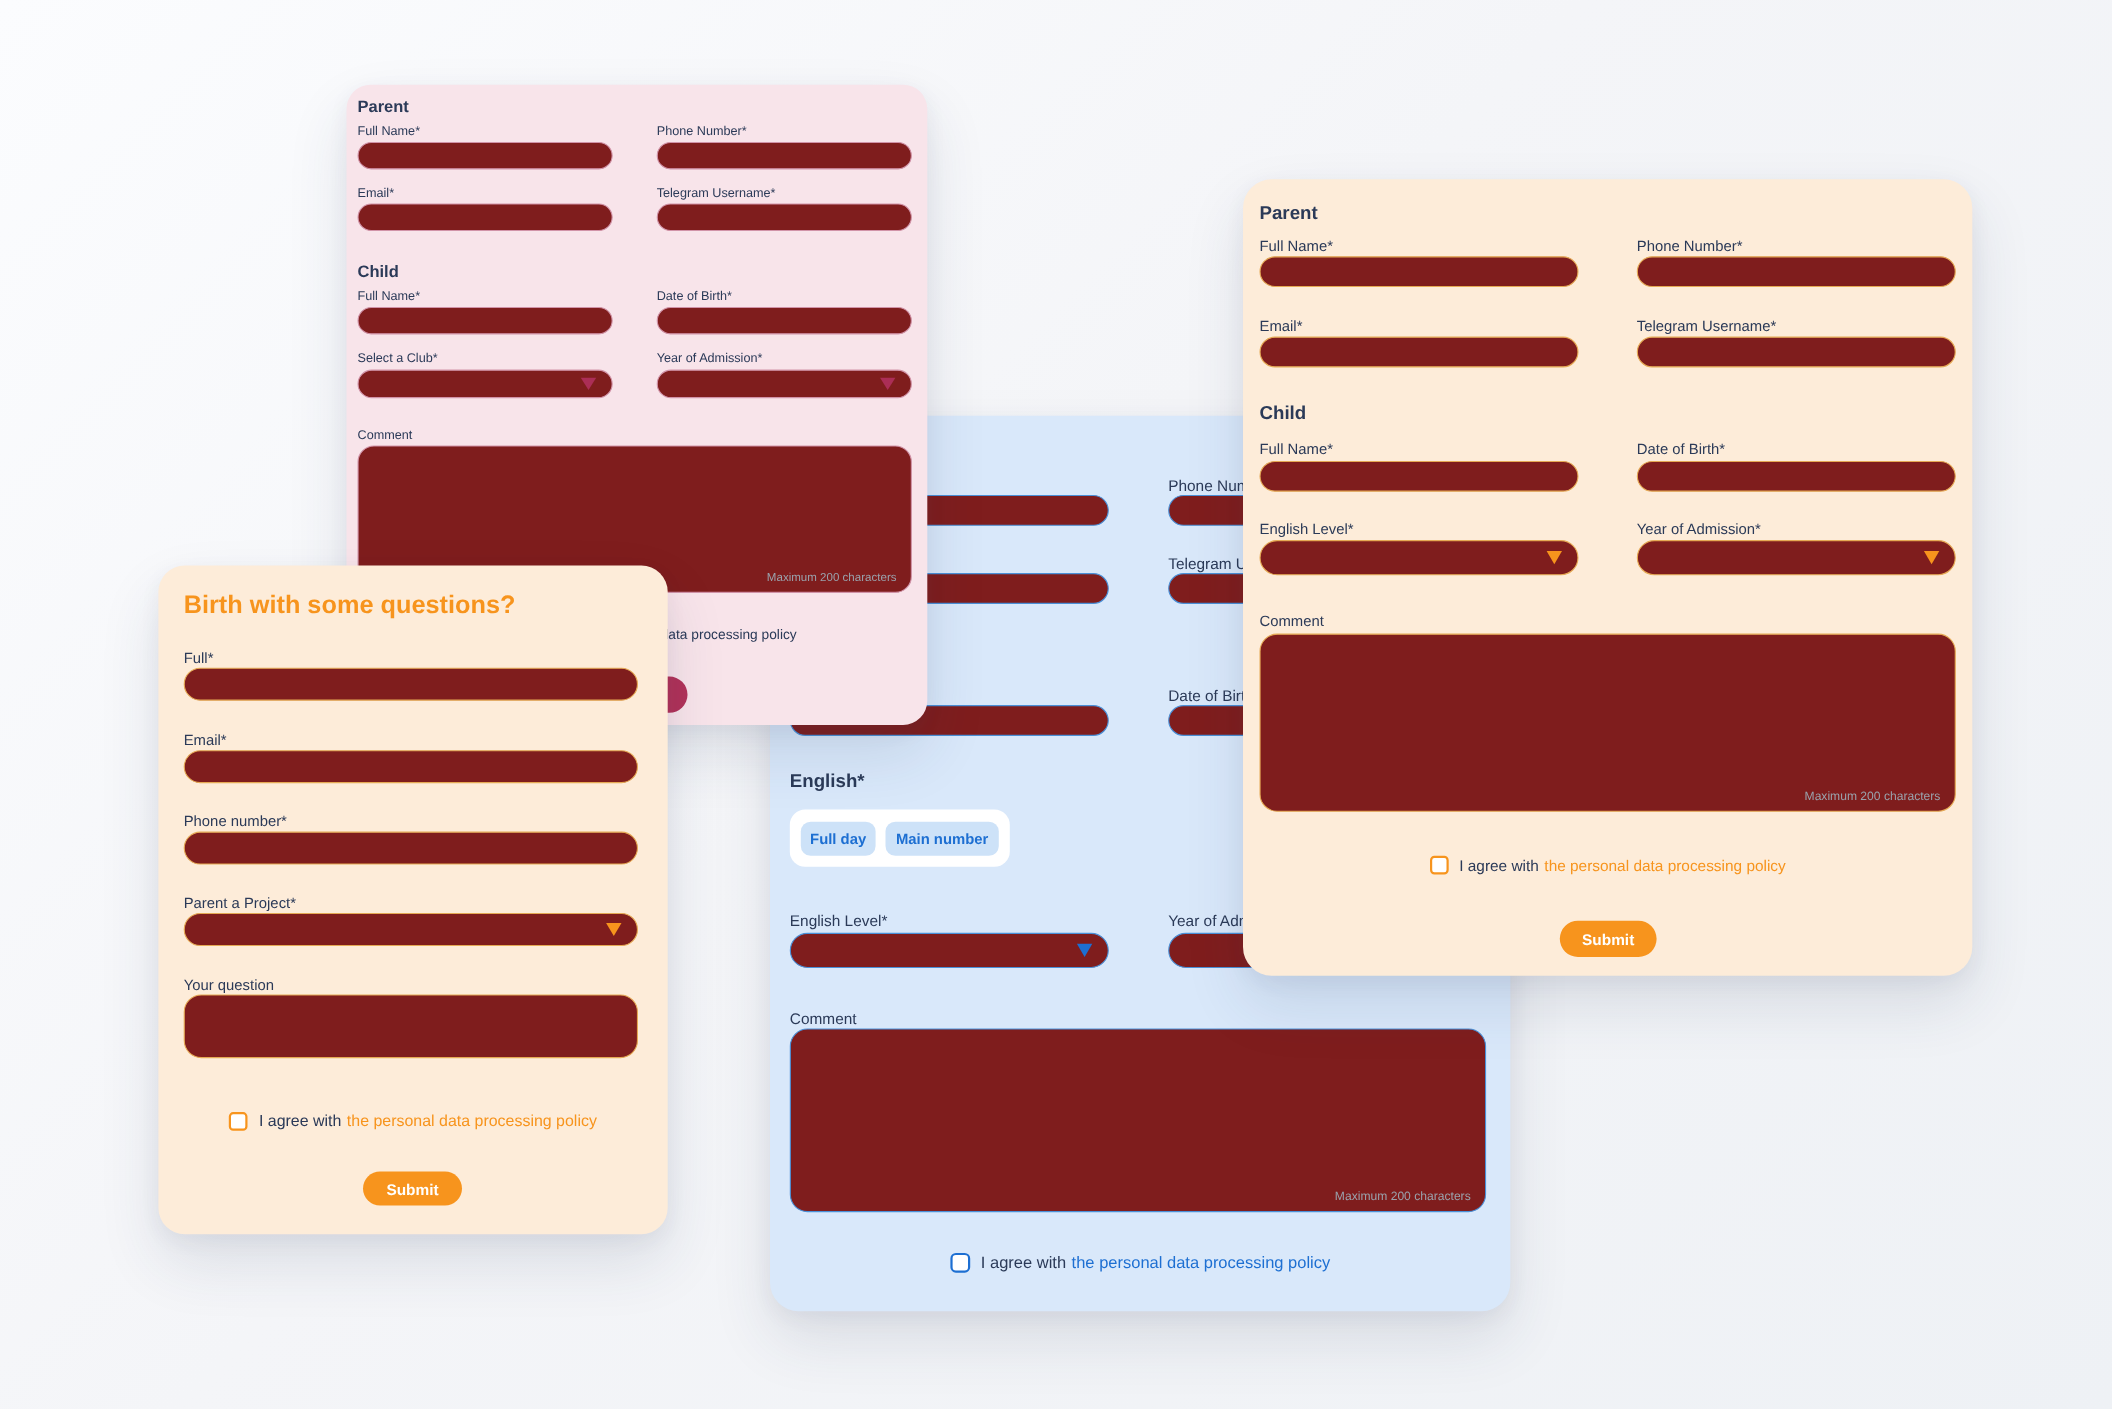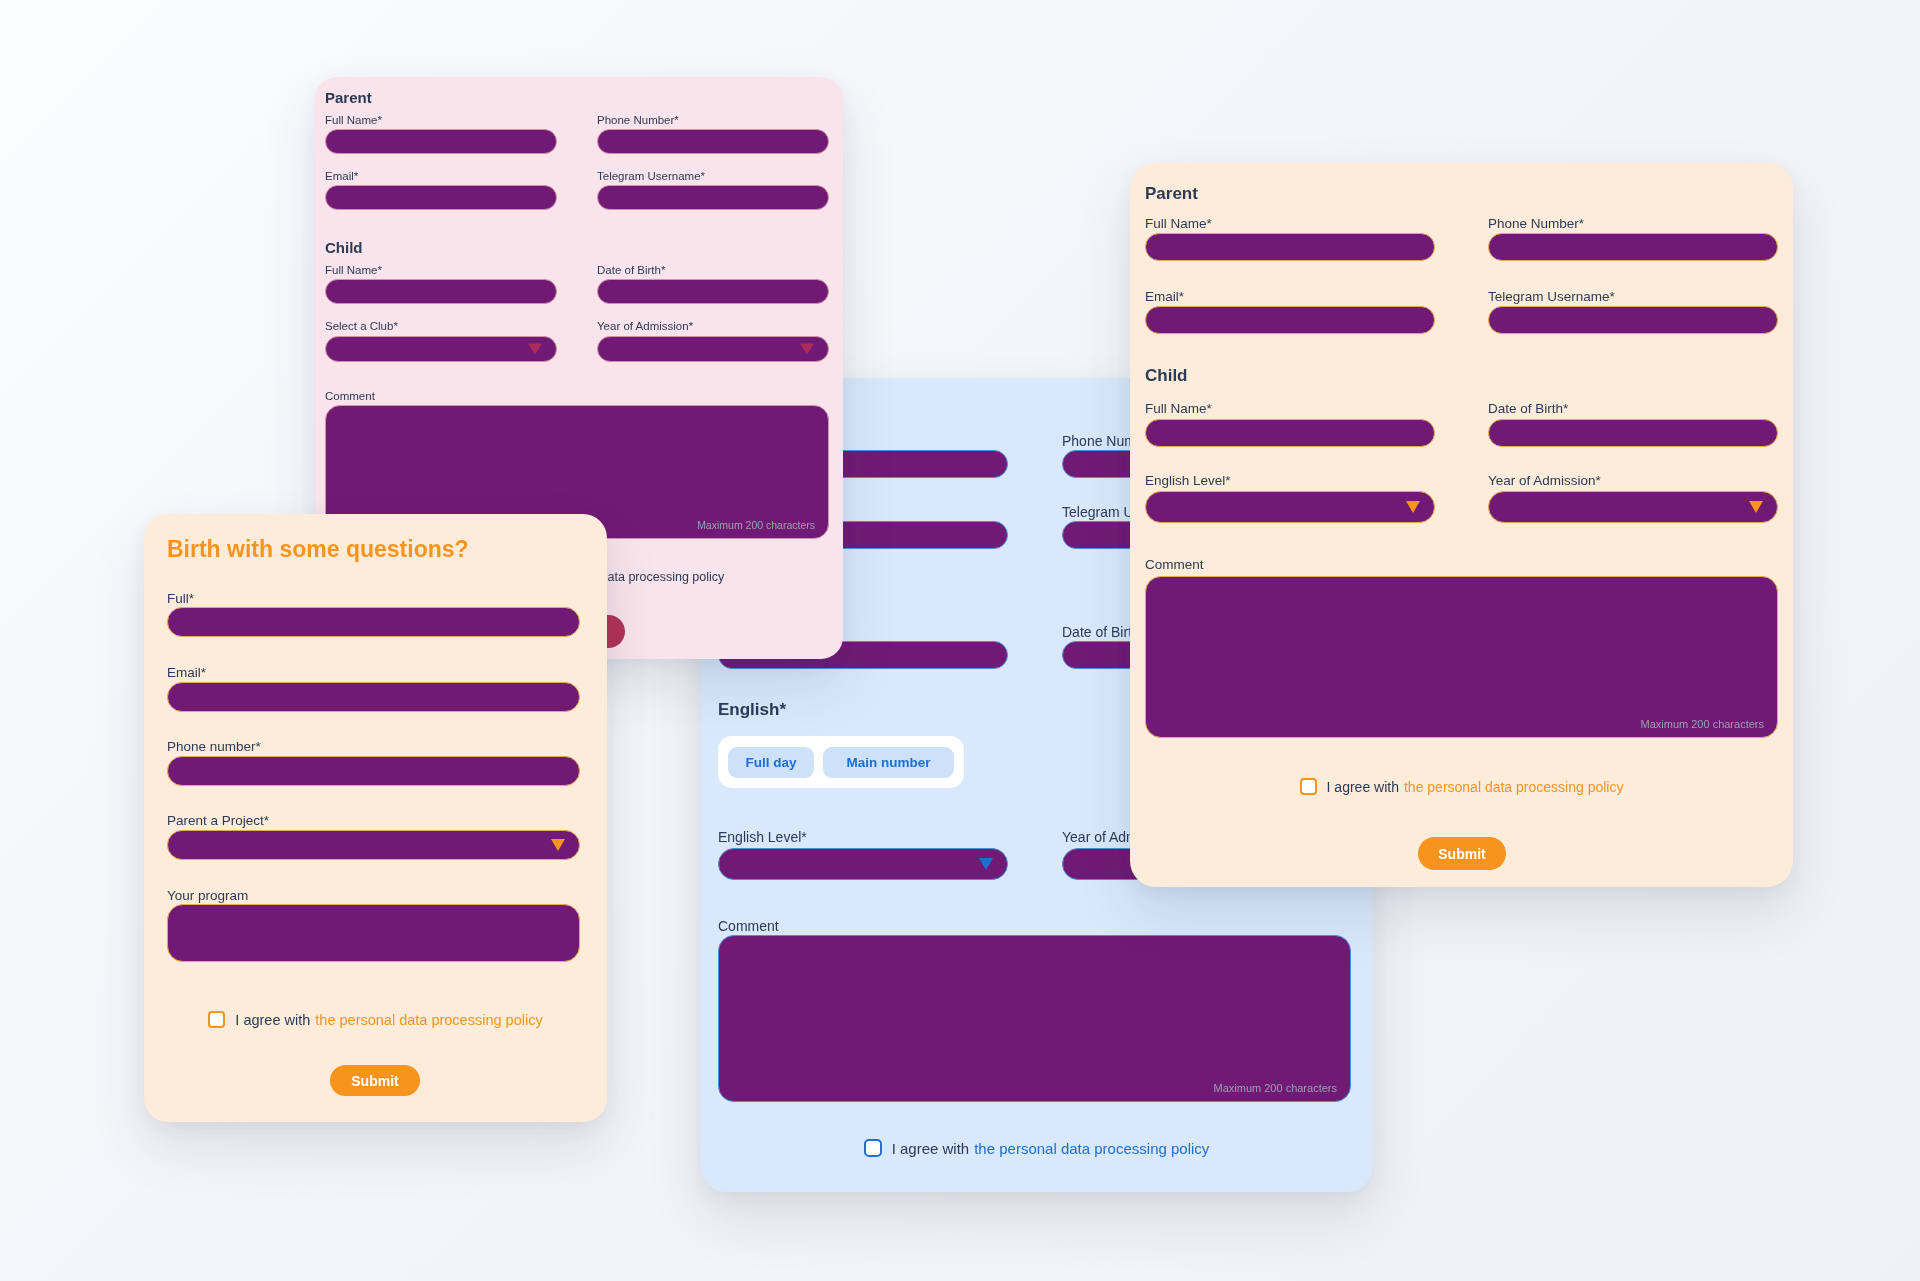--- a/index.html
+++ b/index.html
@@ -4,21 +4,21 @@
 <style>
   html,body{margin:0;padding:0;background:#f2f4f7;}
   .canvas{
     position:relative;width:1920px;height:1281px;overflow:hidden;
     background:linear-gradient(135deg,#fbfcfe 0%,#f4f5f8 45%,#eef1f5 100%);
     font-family:"Liberation Sans", sans-serif;color:#2b3a58;
   }
   .card{position:absolute;box-shadow:0 26px 55px rgba(44,58,88,.12),0 6px 18px rgba(44,58,88,.06);}
   .hdg{position:absolute;font-weight:700;color:#2b3a58;}
   .label{position:absolute;color:#2b3a58;white-space:nowrap;}
-  .input,.select,.tbox{position:absolute;background:#701a75;box-sizing:border-box;}
+  .input,.select,.tbox{position:absolute;background:#7f1d1d;box-sizing:border-box;}
   input.input{outline:none;font-family:"Liberation Sans",sans-serif;font-size:14px;color:#2b3a58;padding:0 12px;}
   .tbox textarea{position:absolute;inset:0;width:100%;height:100%;background:transparent;border:none;outline:none;resize:none;box-sizing:border-box;padding:10px 14px;font-family:"Liberation Sans",sans-serif;font-size:14px;color:#2b3a58;}
   .hint{position:absolute;right:13px;bottom:7px;color:#9aa2ac;font-size:11px;}
   .tri{position:absolute;right:14px;top:50%;transform:translateY(-50%);width:0;height:0;
        border-left:7px solid transparent;border-right:7px solid transparent;}
   .agree{position:absolute;display:flex;align-items:center;justify-content:center;gap:10px;white-space:nowrap;}
   .cb{display:inline-block;background:#fff;box-sizing:border-box;}
   .btn{position:absolute;display:flex;align-items:center;justify-content:center;color:#fff;font-weight:700;border-radius:18px;}
 
   
@@ -79,21 +79,21 @@
 
     <input class="input" style="left: 18px; top: 143px; width: 290px;">
     <div class="label" style="left:362px;top:126px;">Telegram Username*</div>
     <input class="input" style="left: 362px; top: 143px; width: 289px;">
 
     <input class="input" style="left: 18px; top: 263px; width: 290px;">
     <div class="label" style="left:362px;top:246px;">Date of Birth*</div>
     <input class="input" style="left: 362px; top: 263px; width: 289px;">
 
     <div class="hdg" style="left:18px;top:322px;">English*</div>
-    <div class="fmtbox" style="left:18px;top:358px;width:246px;height:52px;">
+    <div class="fmtbox" style="left:18px;top:358px;width:200px;height:52px;">
       <div class="pill" style="width:89px;">Full day</div>
       <div class="pill" style="width:135px;">Main number</div>
     </div>
 
     <div class="label" style="left:18px;top:451px;">English Level*</div>
     <div class="select" style="left:18px;top:470px;width:290px;">
       <span class="tri"></span>
     </div>
     <div class="label" style="left:362px;top:451px;">Year of Admission*</div>
     <div class="select" style="left:362px;top:470px;width:289px;">
@@ -207,21 +207,21 @@
     <input class="input" style="left: 23px; top: 168px; width: 413px;">
 
     <div class="label" style="left:23px;top:225px;">Phone number*</div>
     <input class="input" style="left: 23px; top: 242px; width: 413px;">
 
     <div class="label" style="left:23px;top:299px;">Parent a Project*</div>
     <div class="select" style="left:23px;top:316px;width:413px;">
       <span class="tri"></span>
     </div>
 
-    <div class="label" style="left:23px;top:374px;">Your program</div>
+    <div class="label" style="left:23px;top:374px;">Your question</div>
     <div class="tbox" style="left:23px;top:390px;width:413px;height:58px;">
       <textarea style=""></textarea>
     </div>
 
     <div class="agree" style="left:0;top:497px;width:463px;">
       <span class="cb"></span>
       <span>I agree with</span>
       <span class="link" style="margin-left:-5px;">the personal data processing policy</span>
     </div>
 

